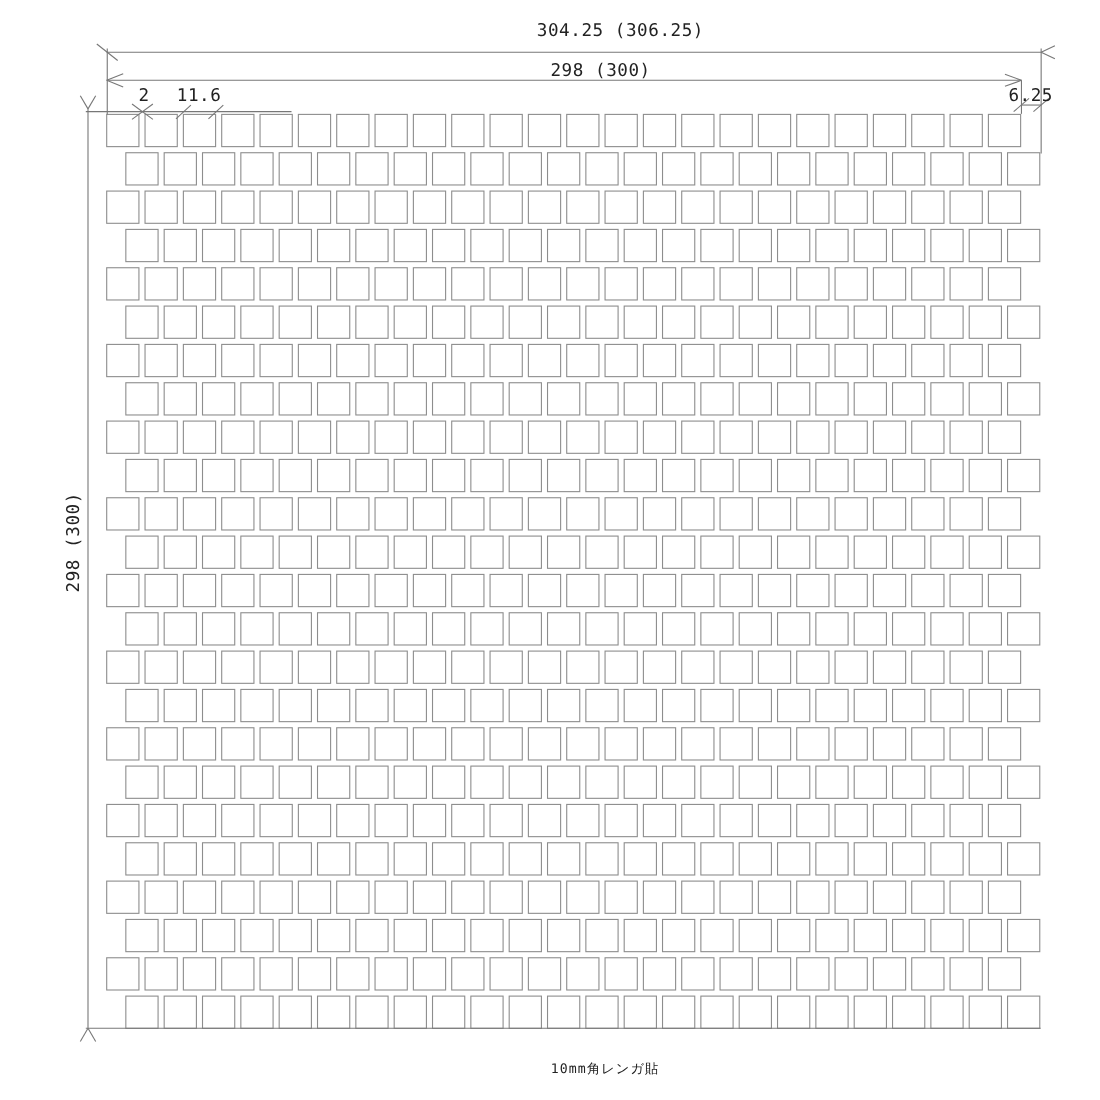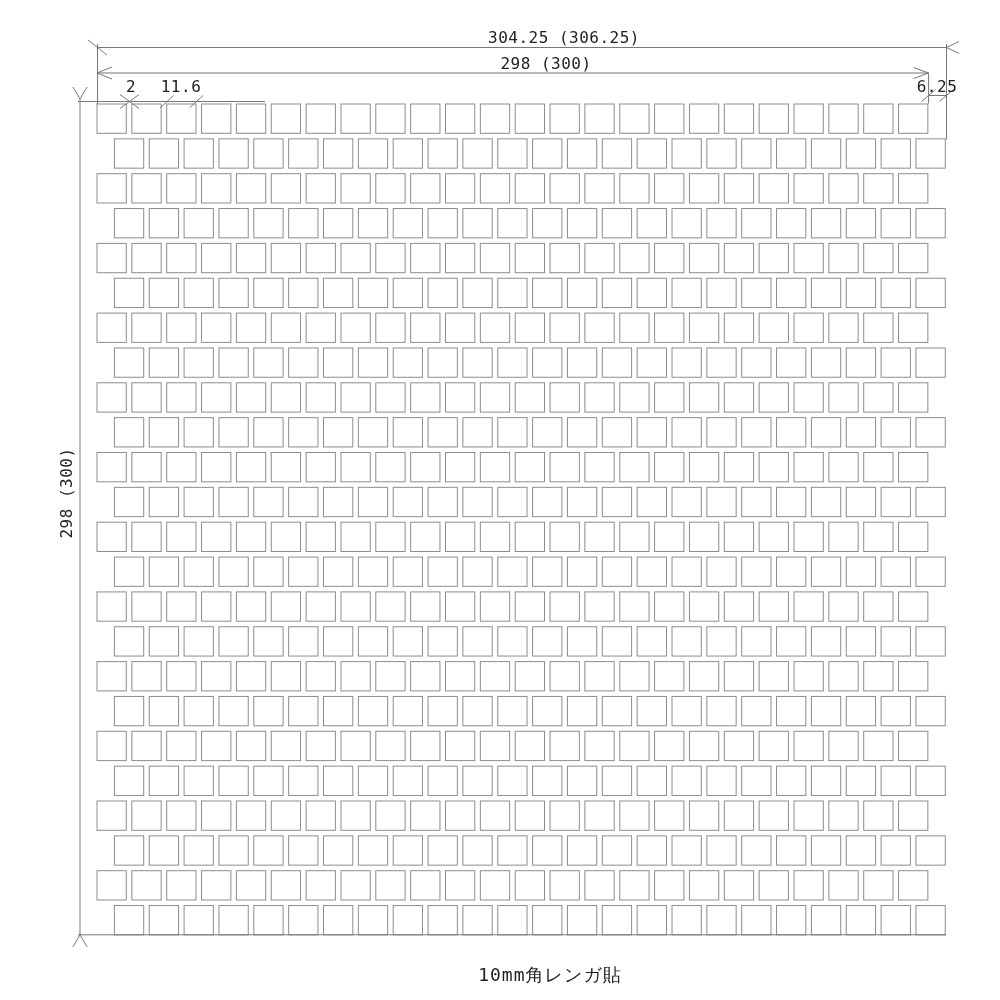--- a/index.html
+++ b/index.html
@@ -25,21 +25,21 @@
     white-space:nowrap;
     color:var(--text);
     line-height:18px;
   }
   .dim-label.rot{
     transform:translate(-50%,-50%) rotate(-90deg);
     transform-origin:center center;
   }
   .caption{
     position:absolute;
-    font-size:18px;
+    font-size:12px;
     letter-spacing:1px;
     text-align:center;
     white-space:nowrap;
     color:var(--text);
   }
 </style>
 </head>
 <body>
 
 <div class="canvas">
@@ -669,21 +669,21 @@
       </g>
 
       <g>
         <line x1="928.6" y1="95.5" x2="946.5" y2="95.5"></line>
         <line x1="921.5" y1="101.5" x2="935.5" y2="89.5"></line>
         <line x1="939.5" y1="101.5" x2="953.5" y2="89.5"></line>
       </g>
     </g>
   </svg>
 
-  <div class="dim-label" style="left:414px;top:29px;width:300px;">304.25 (306.25)</div>
+  <div class="dim-label" style="left:414px;top:19px;width:300px;">304.25 (306.25)</div>
 
   <div class="dim-label" style="left:396px;top:55px;width:300px;">298 (300)</div>
 
   <div class="dim-label" style="left:111px;top:78px;width:40px;">2</div>
 
   <div class="dim-label" style="left:146px;top:78px;width:70px;">11.6</div>
 
   <div class="dim-label" style="left:902px;top:78px;width:70px;text-align:center;">6.25</div>
 
   <div class="dim-label rot" style="left:67px;top:493px;">298 (300)</div>

